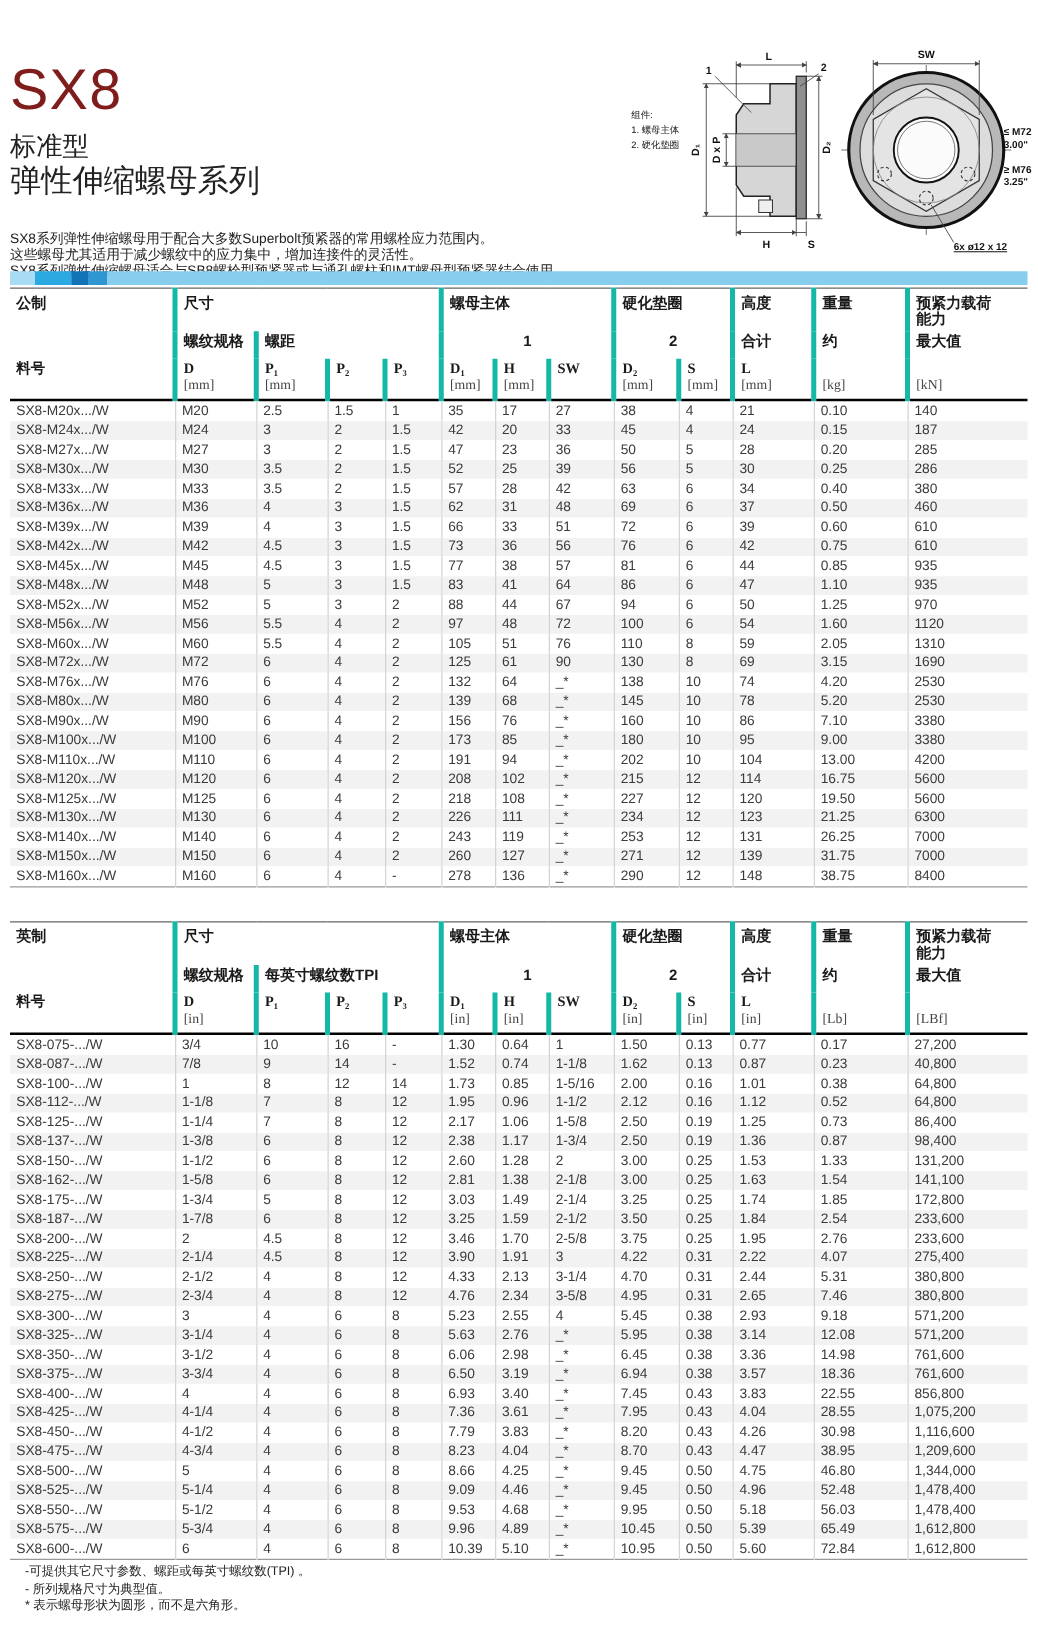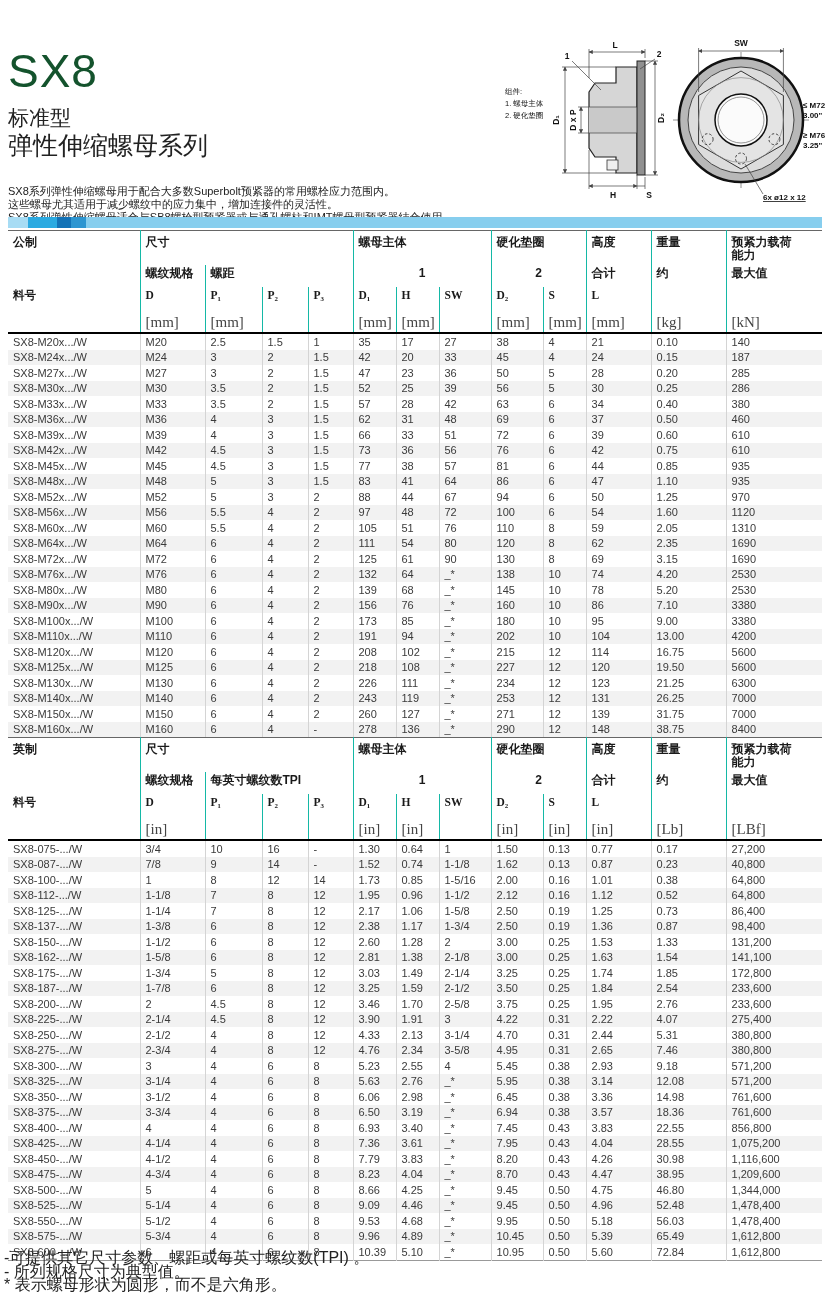--- a/index.html
+++ b/index.html
@@ -2,21 +2,21 @@
 <html><head>
 <meta charset="utf-8">
 <style>
   html,body{margin:0;padding:0;}
   body{
     width:830px;height:1307px;position:relative;background:#ffffff;
     font-family:"Liberation Sans","DejaVu Sans",sans-serif;color:#1a1a1a;overflow:hidden;
   }
   
   .titleblock{position:absolute;left:8px;top:46px;width:480px;}
-  .title{font-size:46px;font-weight:300;letter-spacing:1px;line-height:50px;color:#14532d;}
+  .title{font-size:46px;font-weight:300;letter-spacing:1px;line-height:50px;color:#7f1d1d;}
   .sub1{font-size:21px;line-height:25px;margin-top:9px;color:#222;}
   .sub2{font-size:25px;line-height:31px;color:#222;}
   .desc{margin-top:24px;font-size:11px;line-height:13px;color:#222;}
   
   .drawing{position:absolute;left:497px;top:28px;width:334px;height:182px;}
   .drawing svg{overflow:visible;}
   .dt{font-size:7.5px;fill:#111;}
   .dim{font-size:8.5px;font-weight:bold;fill:#111;}
   .note{font-size:8px;font-weight:bold;fill:#111;}
   .dl{stroke:#444;stroke-width:0.7;fill:none;}
@@ -33,30 +33,30 @@
   table.datatable{position:absolute;left:8px;width:814px;border-collapse:collapse;table-layout:fixed;
     border-top:1px solid #666;border-bottom:1px solid #999;}
   #metric{top:230px;}
   #imperial{top:737px;}
   thead{border-bottom:2px solid #000;}
   th{font-weight:bold;text-align:left;vertical-align:top;padding:2px 5px;overflow:hidden;}
   tr.grow th{height:20px;font-size:12px;padding-top:6px;line-height:13px;font-family:Liberation Mono, monospace;}
   tr.srow th{height:18px;font-size:12px;line-height:13px;}
   tr.crow th{height:26px;font-size:11.5px;padding-bottom:4px;font-family:Liberation Serif, serif;}
   th .cl{display:block;min-height:12px;line-height:12px;}
-  th .cu{display:block;font-weight:normal;font-size:15px;color:#444;margin-top:16px;line-height:11px;}
+  th .cu{display:block;font-weight:normal;font-size:11px;color:#444;margin-top:2px;line-height:11px;}
   th.ctr{text-align:center;}
   .wrapnarrow{display:inline-block;width:66px;line-height:13px;}
-  thead th{border-left:1px solid #14b8a6;}
+  thead th{border-left:4px solid #14b8a6;}
   tbody td{border-left:1px solid #d4d4d4;}
   th:first-child,td:first-child{border-left:none;}
   tbody td{font-size:11px;color:#3a3a3a;padding:1.5px 5px;white-space:nowrap;line-height:12.5px;height:12.5px;overflow:hidden;}
   tbody tr:nth-child(even){background:#f2f2f2;}
   
-  .fnotes{position:absolute;left:4px;top:1251px;font-size:16px;line-height:13.5px;color:#222;}
+  .fnotes{position:absolute;left:20px;top:1251px;font-size:10px;line-height:13.5px;color:#222;}
 </style>
 </head>
 <body>
 
 <div class="titleblock">
   <div class="title">SX8</div>
   <div class="sub1">标准型</div>
   <div class="sub2">弹性伸缩螺母系列</div>
   <div class="desc">
     <div>SX8系列弹性伸缩螺母用于配合大多数Superbolt预紧器的常用螺栓应力范围内。</div>
@@ -442,35 +442,20 @@
         <td>105</td>
         <td>51</td>
         <td>76</td>
         <td>110</td>
         <td>8</td>
         <td>59</td>
         <td>2.05</td>
         <td>1310</td>
       </tr>
       <tr>
-        <td>SX8-M64x.../W</td>
-        <td>M64</td>
-        <td>6</td>
-        <td>4</td>
-        <td>2</td>
-        <td>111</td>
-        <td>54</td>
-        <td>80</td>
-        <td>120</td>
-        <td>8</td>
-        <td>62</td>
-        <td>2.35</td>
-        <td>1690</td>
-      </tr>
-      <tr>
         <td>SX8-M72x.../W</td>
         <td>M72</td>
         <td>6</td>
         <td>4</td>
         <td>2</td>
         <td>125</td>
         <td>61</td>
         <td>90</td>
         <td>130</td>
         <td>8</td>

